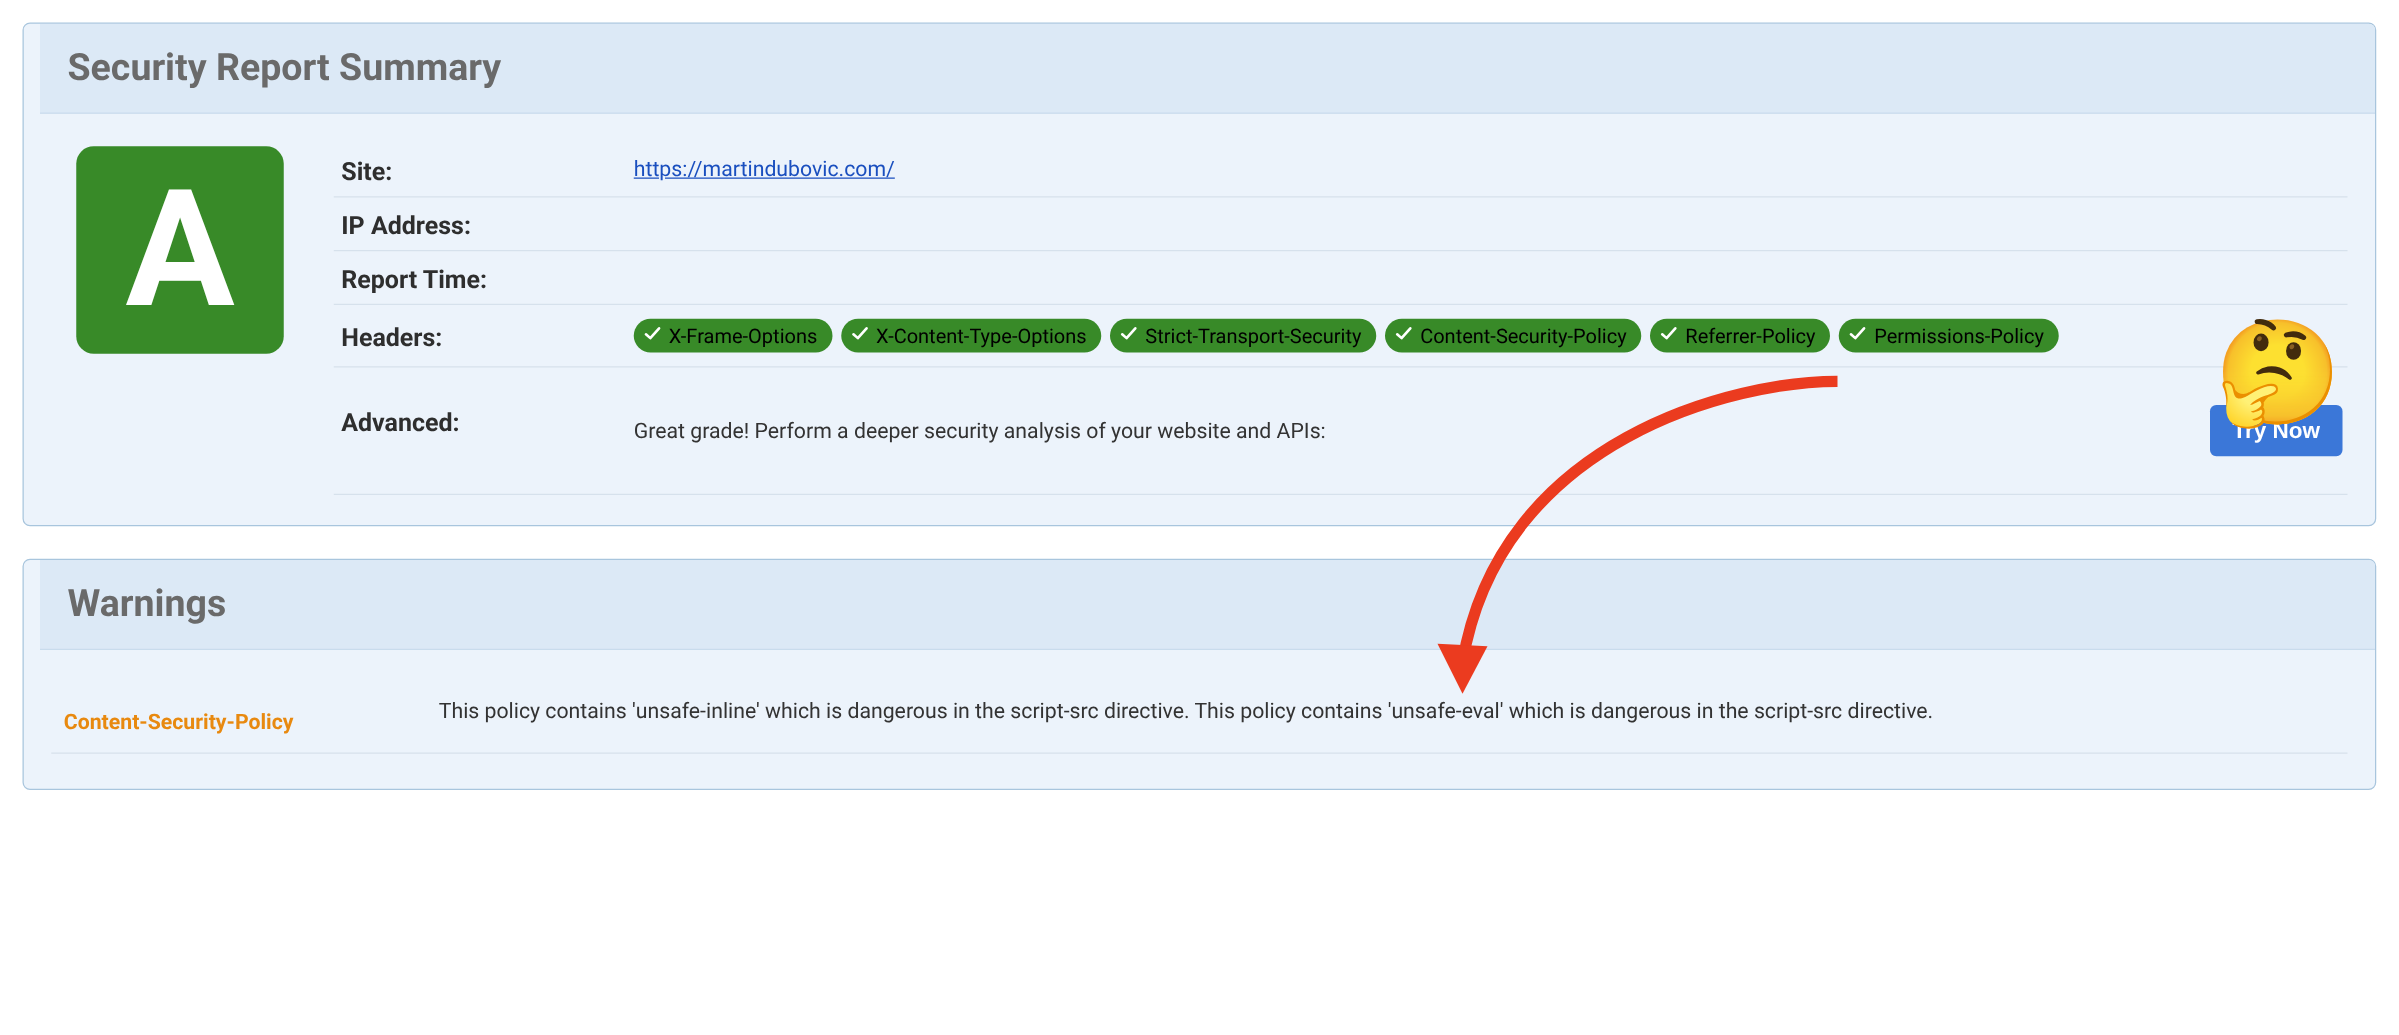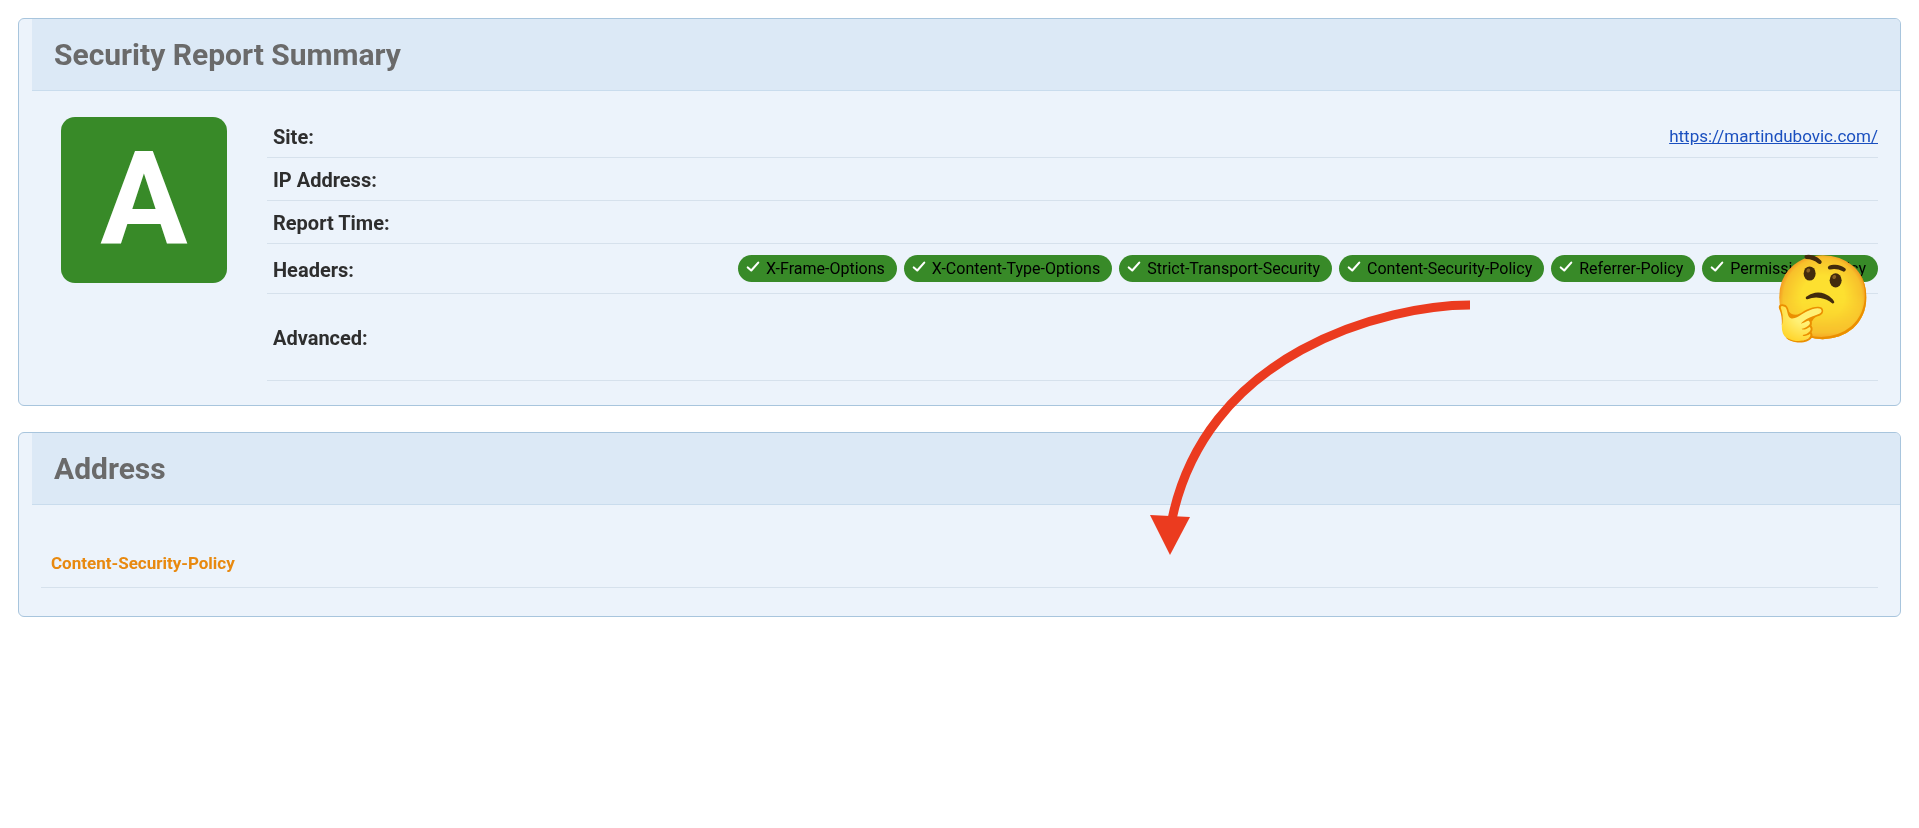--- a/index.html
+++ b/index.html
@@ -78,21 +78,20 @@
     padding-top: 2px;
   }
   .summary-value {
     flex: 1;
     font-size: 17px;
     color: #333;
     display: flex;
     align-items: center;
     flex-wrap: wrap;
     gap: 6px;
-    justify-content: flex-end;
   }
   .summary-value a {
     color: #1a4fbf;
     text-decoration: underline;
   }
   .header-pill {
     display: inline-flex;
     align-items: center;
     background: #388a28;
     color: #000000;
@@ -228,34 +227,39 @@
                     </svg></span>
                   <span>Permissions-Policy</span>
                 </span>
               </div>
           </div>
         </div>
 
 
         <div class="summary-row advanced">
           <div class="summary-label">Advanced:</div>
+          <div class="summary-value">
+            <span class="advanced-text">Great grade! Perform a deeper security analysis of your website and APIs:</span>
+            <button class="try-btn">Try Now</button>
+          </div>
         </div>
 
       </div>
     </div>
   </div>
 </div>
 
 <div class="panel">
   <div class="panel-header">
-    <h2>Address</h2>
+    <h2>Warnings</h2>
   </div>
   <div class="warnings-body">
     <div class="warnings-row">
       <div class="warnings-label">Content-Security-Policy</div>
+      <div class="warnings-text">This policy contains 'unsafe-inline' which is dangerous in the script-src directive. This policy contains 'unsafe-eval' which is dangerous in the script-src directive.</div>
     </div>
   </div>
 </div>
 
 <div class="annotation-layer">
   <svg class="arrow-svg" viewBox="0 0 380 290">
     <path d="M 330 25 C 250 25, 60 70, 30 250" stroke="#eb3b1f" stroke-width="9" fill="none"></path>
     <polygon points="30,275 10,235 50,237" fill="#eb3b1f"></polygon>
   </svg>
   <div class="emoji">🤔</div>

